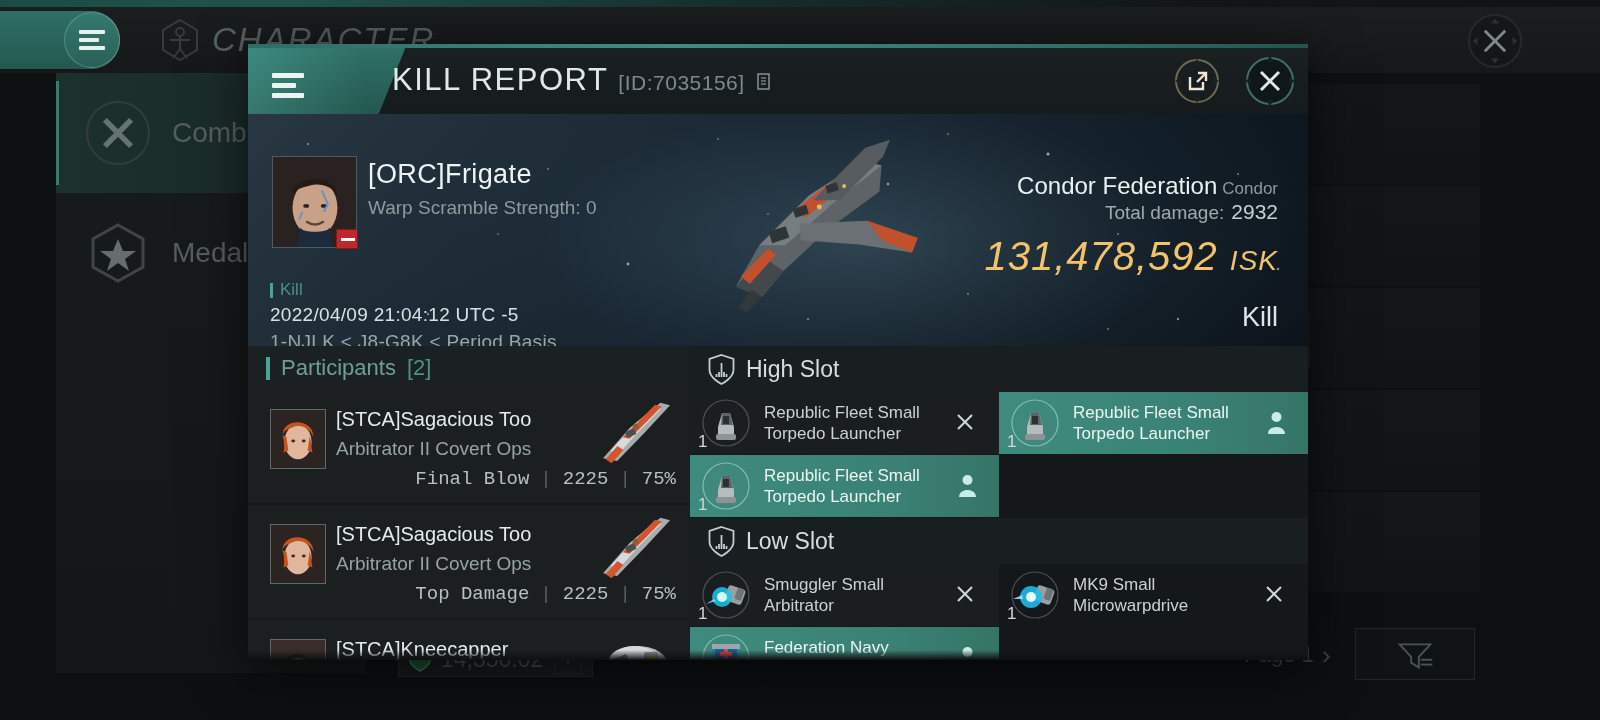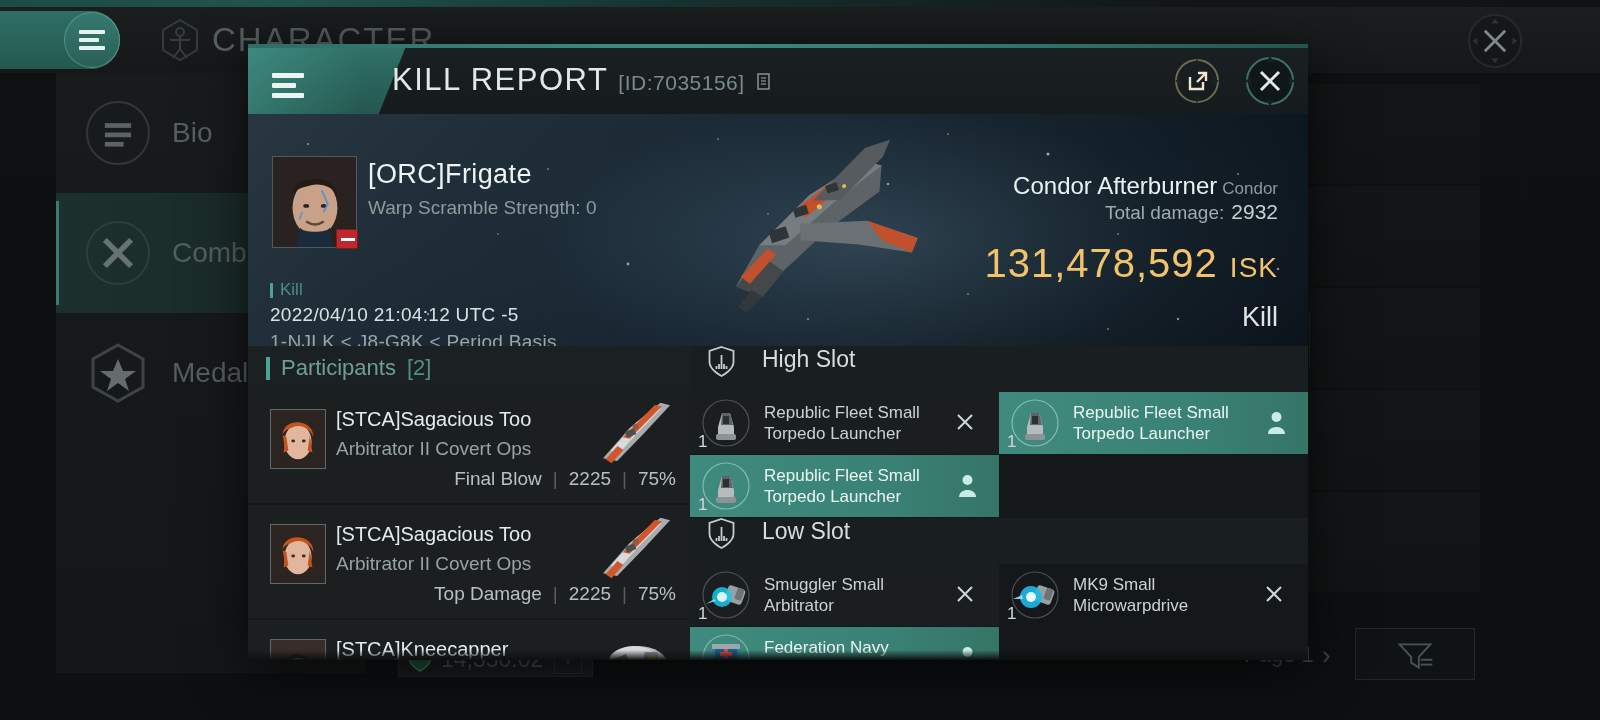--- a/index.html
+++ b/index.html
@@ -40,21 +40,21 @@
   }
   .burger { position:absolute; left:50%; top:50%; transform:translate(-50%,-50%); width:26px; }
   .burger i { display:block; height:4px; border-radius:1px; background:#e6f2f0; margin:4px 0; }
   .burger i:nth-child(1){ width:26px }
   .burger i:nth-child(2){ width:20px }
   .burger i:nth-child(3){ width:26px }
 
   .bg-title {
     position:absolute; left:160px; top:18px;
     display:flex; align-items:center; gap:12px;
-    color:#54605f; font-size:33px; letter-spacing:2px;
+    color:#54605f; font-size:33px; letter-spacing:2px;font-style:italic;
   }
   .bg-title .hexicon { width:40px; height:44px; opacity:.55; }
   .bg-close {
     position:absolute; right:78px; top:14px; width:54px; height:54px;
     border-radius:50%; border:2px solid #2a2e2f;
     background:#141717; opacity:.8;
   }
   .xg { position:absolute; inset:0; }
 
   .bg-sidebar {
@@ -173,21 +173,21 @@
   .hero-date { position:absolute; left:22px; top:190px; color:#d8e2e2; font-size:19px; letter-spacing:.3px; }
   .hero-loc  { position:absolute; left:22px; top:217px; color:#9aa6a8; font-size:19px; letter-spacing:.3px; }
 
   .hero-ship { position:absolute; left:400px; top:0px; width:300px; height:215px; }
 
   .hero-right { position:absolute; right:30px; top:58px; text-align:right; }
   .hr-l1 { color:#e9f1f1; font-size:24px; }
   .hr-l1 small { color:#8d9a9c; font-size:17px; margin-left:5px; }
   .hr-l2 { color:#9fabad; font-size:19px; }
   .hr-l2 b { color:#c6d1d2; font-weight:normal; margin-left:7px; font-size:21px; }
-  .hr-isk { margin-top:17px; color:#f2c36b; font-size:40px; letter-spacing:1px; white-space:nowrap; }
+  .hr-isk { margin-top:10px; color:#f2c36b; font-size:40px; letter-spacing:1px; white-space:nowrap;font-style:italic; }
   .hr-isk span.u { font-size:28px; margin-left:12px; letter-spacing:1px;}
   .hr-kill { position:absolute; right:30px; top:188px; color:#dde6e6; font-size:27px; }
 
   
   .body { position:absolute; left:0; top:302px; width:1060px; height:314px; overflow:hidden; background:#000000; }
   .col-left { position:absolute; left:0; top:0; width:442px; height:314px; background:#15191a; }
   .col-right{ position:absolute; left:442px; top:0; width:618px; height:314px; background:#14181a; }
 
   .sec-head {
     height:44px; display:flex; align-items:center; gap:11px; padding-left:18px;
@@ -203,27 +203,27 @@
     margin-bottom:2px;
     overflow:hidden;
   }
   .prow .pav {
     position:absolute; left:22px; top:19px; width:56px; height:60px;
     border:1px solid #5b6a6c; background:linear-gradient(180deg,#3b2a22 0%,#241a16 100%);
     overflow:hidden;
   }
   .prow .pname { position:absolute; left:88px; top:18px; color:#e3ecec; font-size:20px; }
   .prow .pship { position:absolute; left:88px; top:48px; color:#97a3a4; font-size:19px; }
-  .prow .pstat { position:absolute; right:14px; top:78px; color:#b6c0c1; font-size:19px; display:flex; gap:11px; align-items:center; }
+  .prow .pstat { position:absolute; right:14px; top:78px; color:#b6c0c1; font-size:19px; display:flex; gap:11px; align-items:center;font-family:Liberation Mono, monospace; }
   .prow .pstat .sep { color:#55605f; }
   .prow .pshipimg { position:absolute; right:10px; top:10px; width:88px; height:66px; }
 
   
   .slot-head {
-    height:46px; display:flex; gap:27px; padding-left:18px;
+    height:46px; display:flex; align-items:center; gap:11px; padding-left:18px;
     background:#191e20; color:#d5dedf; font-size:23px;
   }
   .slotgrid { display:flex; flex-wrap:wrap; }
   .mod {
     position:relative; width:309px; height:62px; display:flex; align-items:center;
     background:#1a1e20; margin-bottom:1px;
   }
   .mod.alt { background:#14181a; }
   .mod.active {
     background:linear-gradient(90deg,#3f8a7e 0%,#3b8276 60%,#357567 100%);
@@ -274,30 +274,20 @@
 
     <div class="bg-close">
       <svg class="xg" viewBox="0 0 54 54">
         <line x1="16" y1="16" x2="38" y2="38" stroke="#9aa6a5" stroke-width="3"></line>
         <line x1="38" y1="16" x2="16" y2="38" stroke="#9aa6a5" stroke-width="3"></line>
         <path d="M27 3 L23 8 L31 8 Z M27 51 L23 46 L31 46 Z M3 27 L8 23 L8 31 Z M51 27 L46 23 L46 31 Z" fill="#32383a"></path>
       </svg>
     </div>
 
     <div class="bg-sidebar">
-      <div class="bg-navitem">
-        <div class="nav-ic">
-          <svg viewBox="0 0 64 64" style="position:absolute;inset:0">
-            <line x1="18" y1="24" x2="46" y2="24" stroke="#737d7c" stroke-width="5"></line>
-            <line x1="18" y1="34" x2="46" y2="34" stroke="#737d7c" stroke-width="5"></line>
-            <line x1="18" y1="44" x2="38" y2="44" stroke="#737d7c" stroke-width="5"></line>
-          </svg>
-        </div>
-        <span>Bio</span>
-      </div>
       <div class="bg-navitem sel">
         <div class="nav-ic">
           <svg viewBox="0 0 64 64" style="position:absolute;inset:0">
             <line x1="18" y1="18" x2="46" y2="46" stroke="#7f8a89" stroke-width="6"></line>
             <line x1="46" y1="18" x2="18" y2="46" stroke="#7f8a89" stroke-width="6"></line>
           </svg>
         </div>
         <span>Combat</span>
       </div>
       <div class="bg-navitem">
@@ -432,21 +422,21 @@
           <path d="M34 66 C40 70 46 70 52 66" stroke="#5e4636" stroke-width="2.5" fill="none"></path>
           <path d="M50 34 L56 48 L52 56" stroke="#4f8fd6" stroke-width="2" fill="none" opacity=".85"></path>
           <path d="M30 56 L27 64" stroke="#4f8fd6" stroke-width="2" fill="none" opacity=".7"></path>
         </svg>
       </div>
       <div class="badge-minus"></div>
 
       <div class="hero-name">[ORC]Frigate</div>
       <div class="hero-sub">Warp Scramble Strength: 0</div>
       <div class="hero-kill">Kill</div>
-      <div class="hero-date">2022/04/10 21:04:12 UTC -5</div>
+      <div class="hero-date">2022/04/09 21:04:12 UTC -5</div>
       <div class="hero-loc">1-NJLK &lt; J8-G8K &lt; Period Basis</div>
 
       <svg class="hero-ship" viewBox="0 0 300 215">
         <g transform="rotate(-18 150 105)">
           <path d="M70 150 L105 118 L168 86 L230 70 L246 80 L236 104 L176 124 L120 150 L92 168 Z" fill="#5d6366"></path>
           <path d="M105 118 L168 86 L230 70 L246 80 L190 100 L130 126 Z" fill="#767d80"></path>
           <path d="M70 150 L92 168 L120 150 L105 130 Z" fill="#43484a"></path>
           <path d="M148 96 L205 76 L214 84 L158 106 Z" fill="#c2502c"></path>
           <path d="M78 142 L112 124 L118 132 L84 152 Z" fill="#c2502c"></path>
           <path d="M150 110 L215 128 L258 160 L248 172 L200 148 L146 126 Z" fill="#6a7073"></path>
@@ -456,21 +446,21 @@
           <rect x="148" y="94" width="14" height="9" fill="#2f3436"></rect>
           <rect x="186" y="82" width="12" height="8" fill="#2f3436"></rect>
           <circle cx="174" cy="100" r="2.5" fill="#e8b94e"></circle>
           <circle cx="204" cy="88" r="2" fill="#e8b94e"></circle>
           <path d="M92 168 L72 178 L66 170 L84 158 Z" fill="#33383a"></path>
         </g>
       </svg>
 
       <div class="hero-right">
         <div class="hr-l1">
-          <span>Condor Afterburner</span><small>Condor</small>
+          <span>Condor Federation</span><small>Condor</small>
         </div>
         <div class="hr-l2">
           <span>Total damage:</span><b>2932</b>
         </div>
         <div class="hr-isk">
           <span>131,478,592</span><span class="u">ISK</span>
         </div>
       </div>
       <div class="hr-kill">Kill</div>
     </div>

